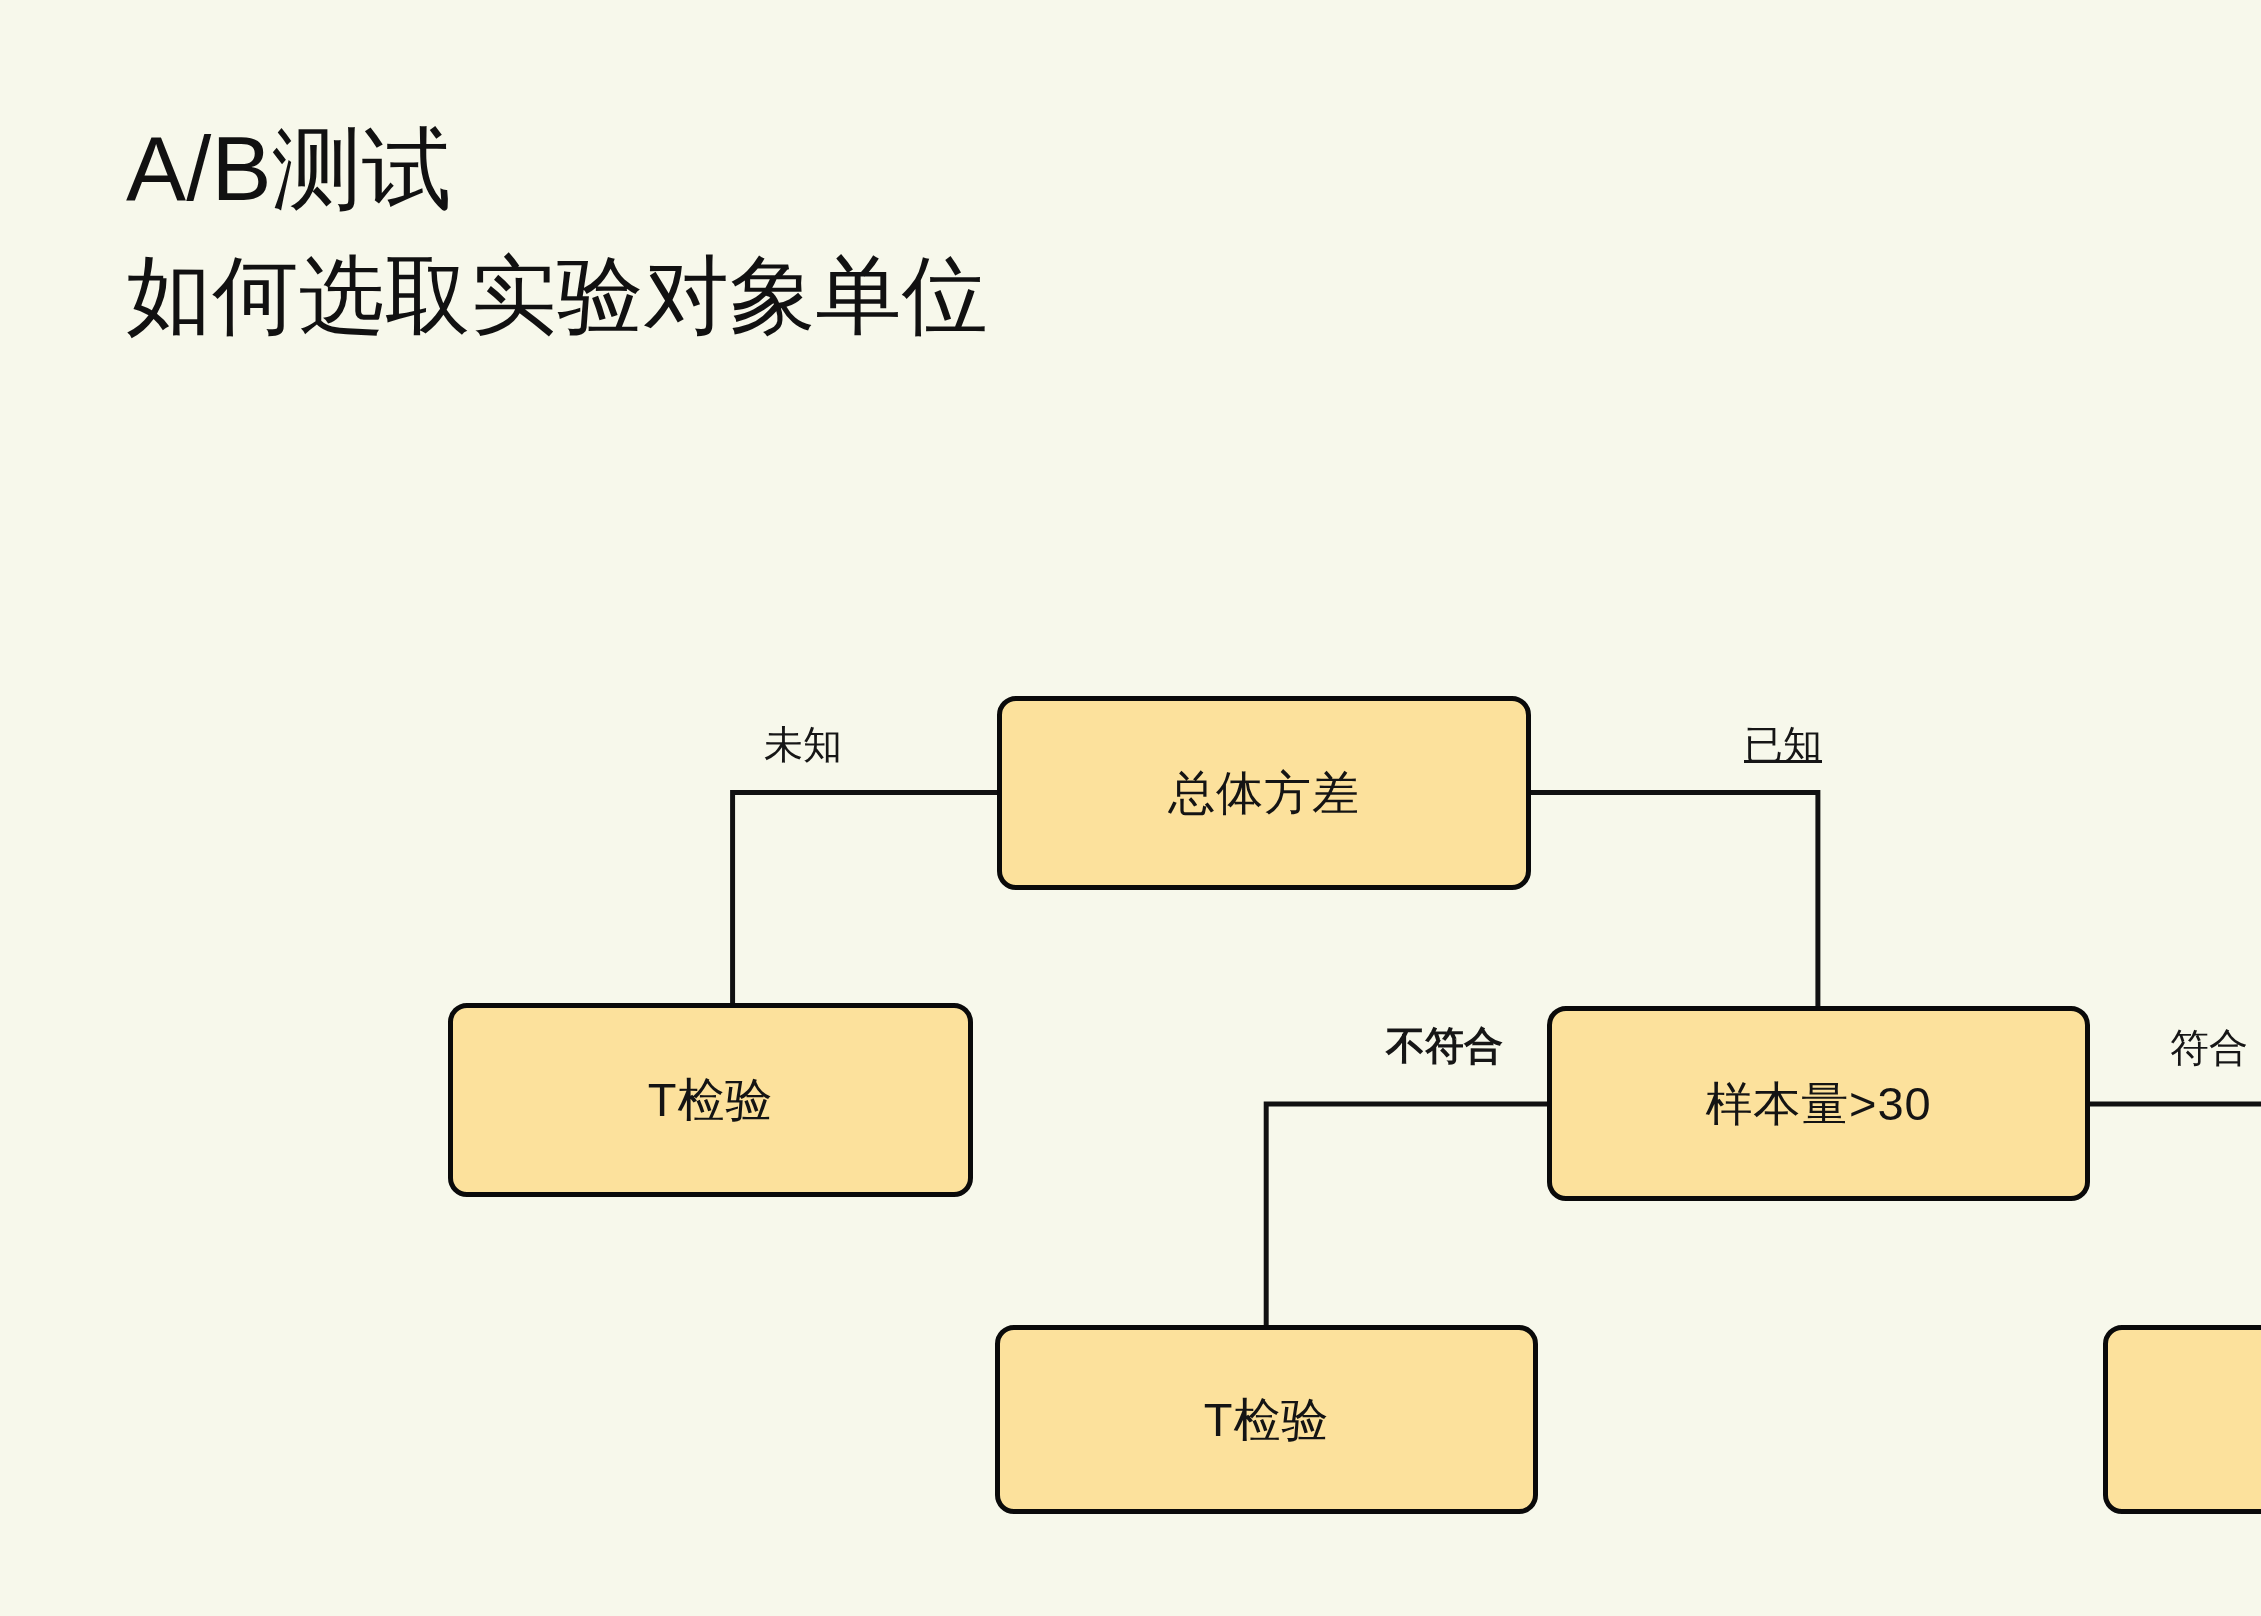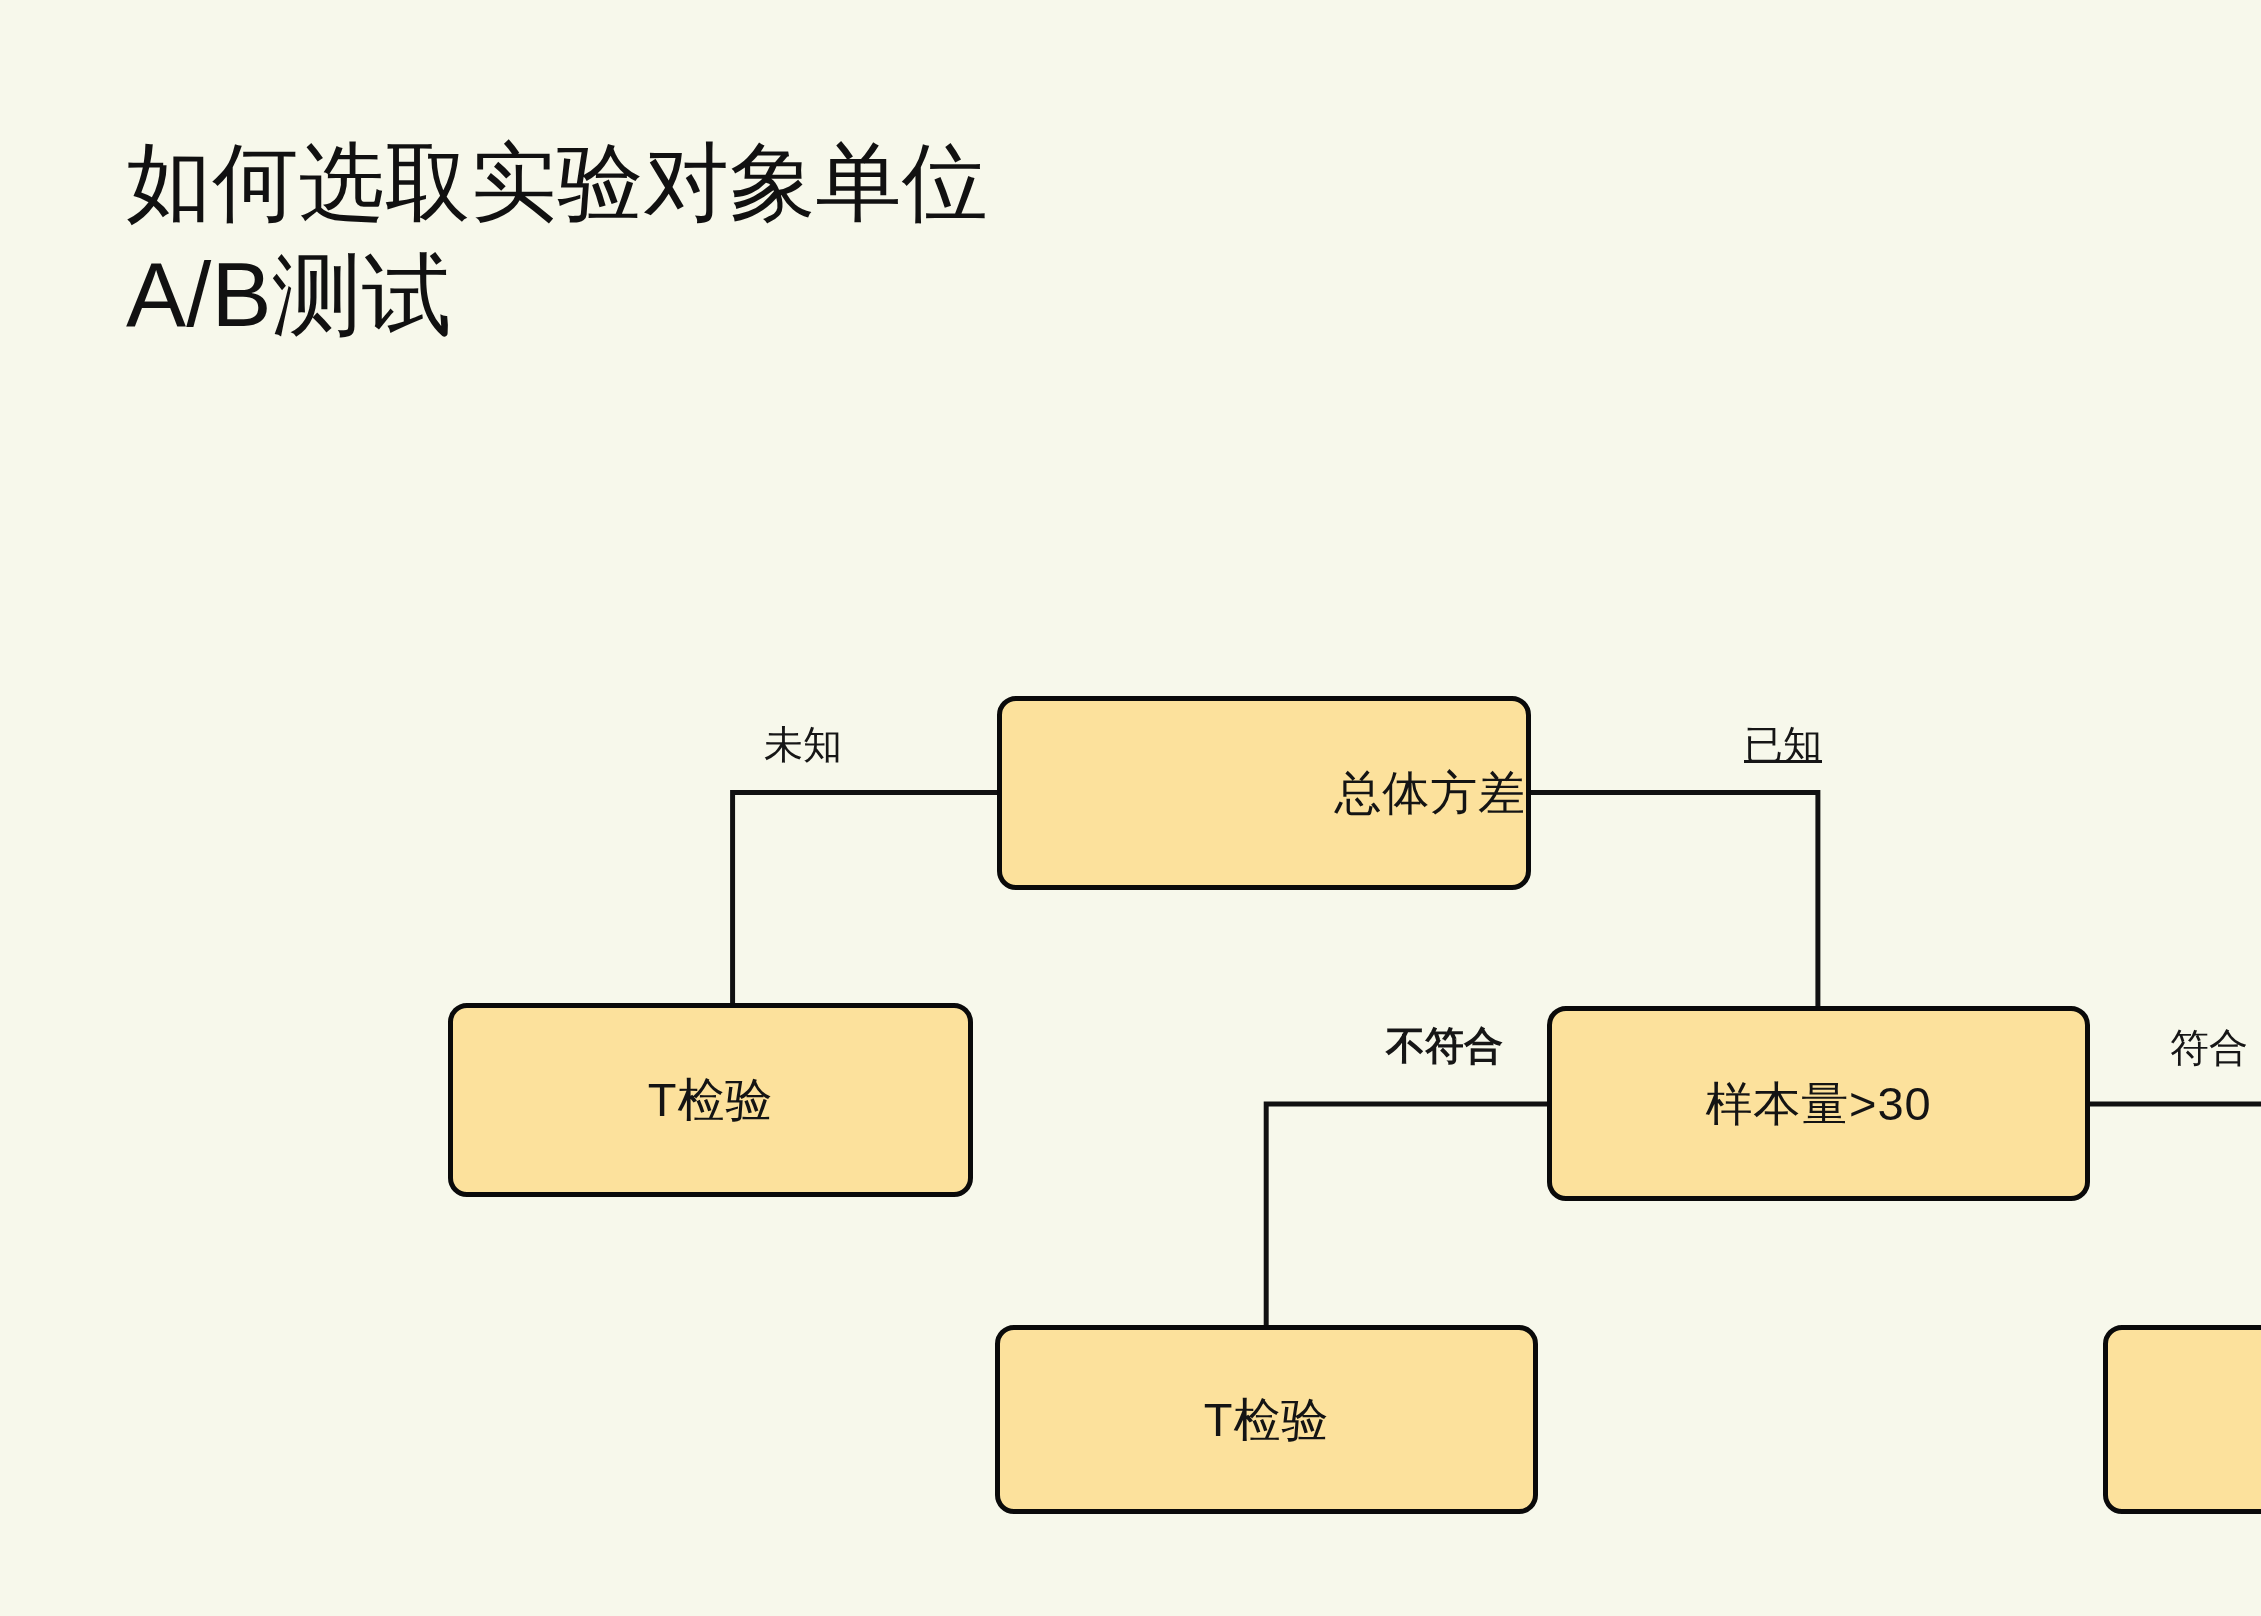--- a/index.html
+++ b/index.html
@@ -86,40 +86,40 @@
     z-index: 6;
     margin-left: 36px;
   }
 </style>
 </head>
 <body>
 
 <div id="stage">
 
   <div class="title-block">
+    <div class="title-line title-main">A/B测试</div>
     <div class="title-line title-sub">如何选取实验对象单位</div>
-    <div class="title-line title-main">A/B测试</div>
   </div>
 
   <div id="diagram-layer">
 
     <svg id="edges" viewBox="0 0 6079 3575" xmlns="http://www.w3.org/2000/svg">
       <g fill="none" stroke="#111111" stroke-width="11" stroke-linecap="square">
 
         <path d="M 2205 1752 L 1620 1752 L 1620 2218"></path>
 
         <path d="M 3385 1752 L 4020 1752 L 4020 2225"></path>
 
         <path d="M 3420 2441 L 2800 2441 L 2800 2930"></path>
 
         <path d="M 4620 2441 L 5245 2441 L 5245 2930"></path>
       </g>
     </svg>
 
-    <div class="node" style="left:997px; top:696px; width:534px; height:194px;justify-content:flex-end;">
+    <div class="node" style="left:997px; top:696px; width:534px; height:194px;">
       <span class="node-label">总体方差</span>
     </div>
 
     <div class="node" style="left:448px; top:1003px; width:525px; height:194px;">
       <span class="node-label">T检验</span>
     </div>
 
     <div class="node" style="left:1547px; top:1006px; width:543px; height:195px;justify-content:center;">
       <span class="node-label">样本量&gt;30</span>
     </div>

